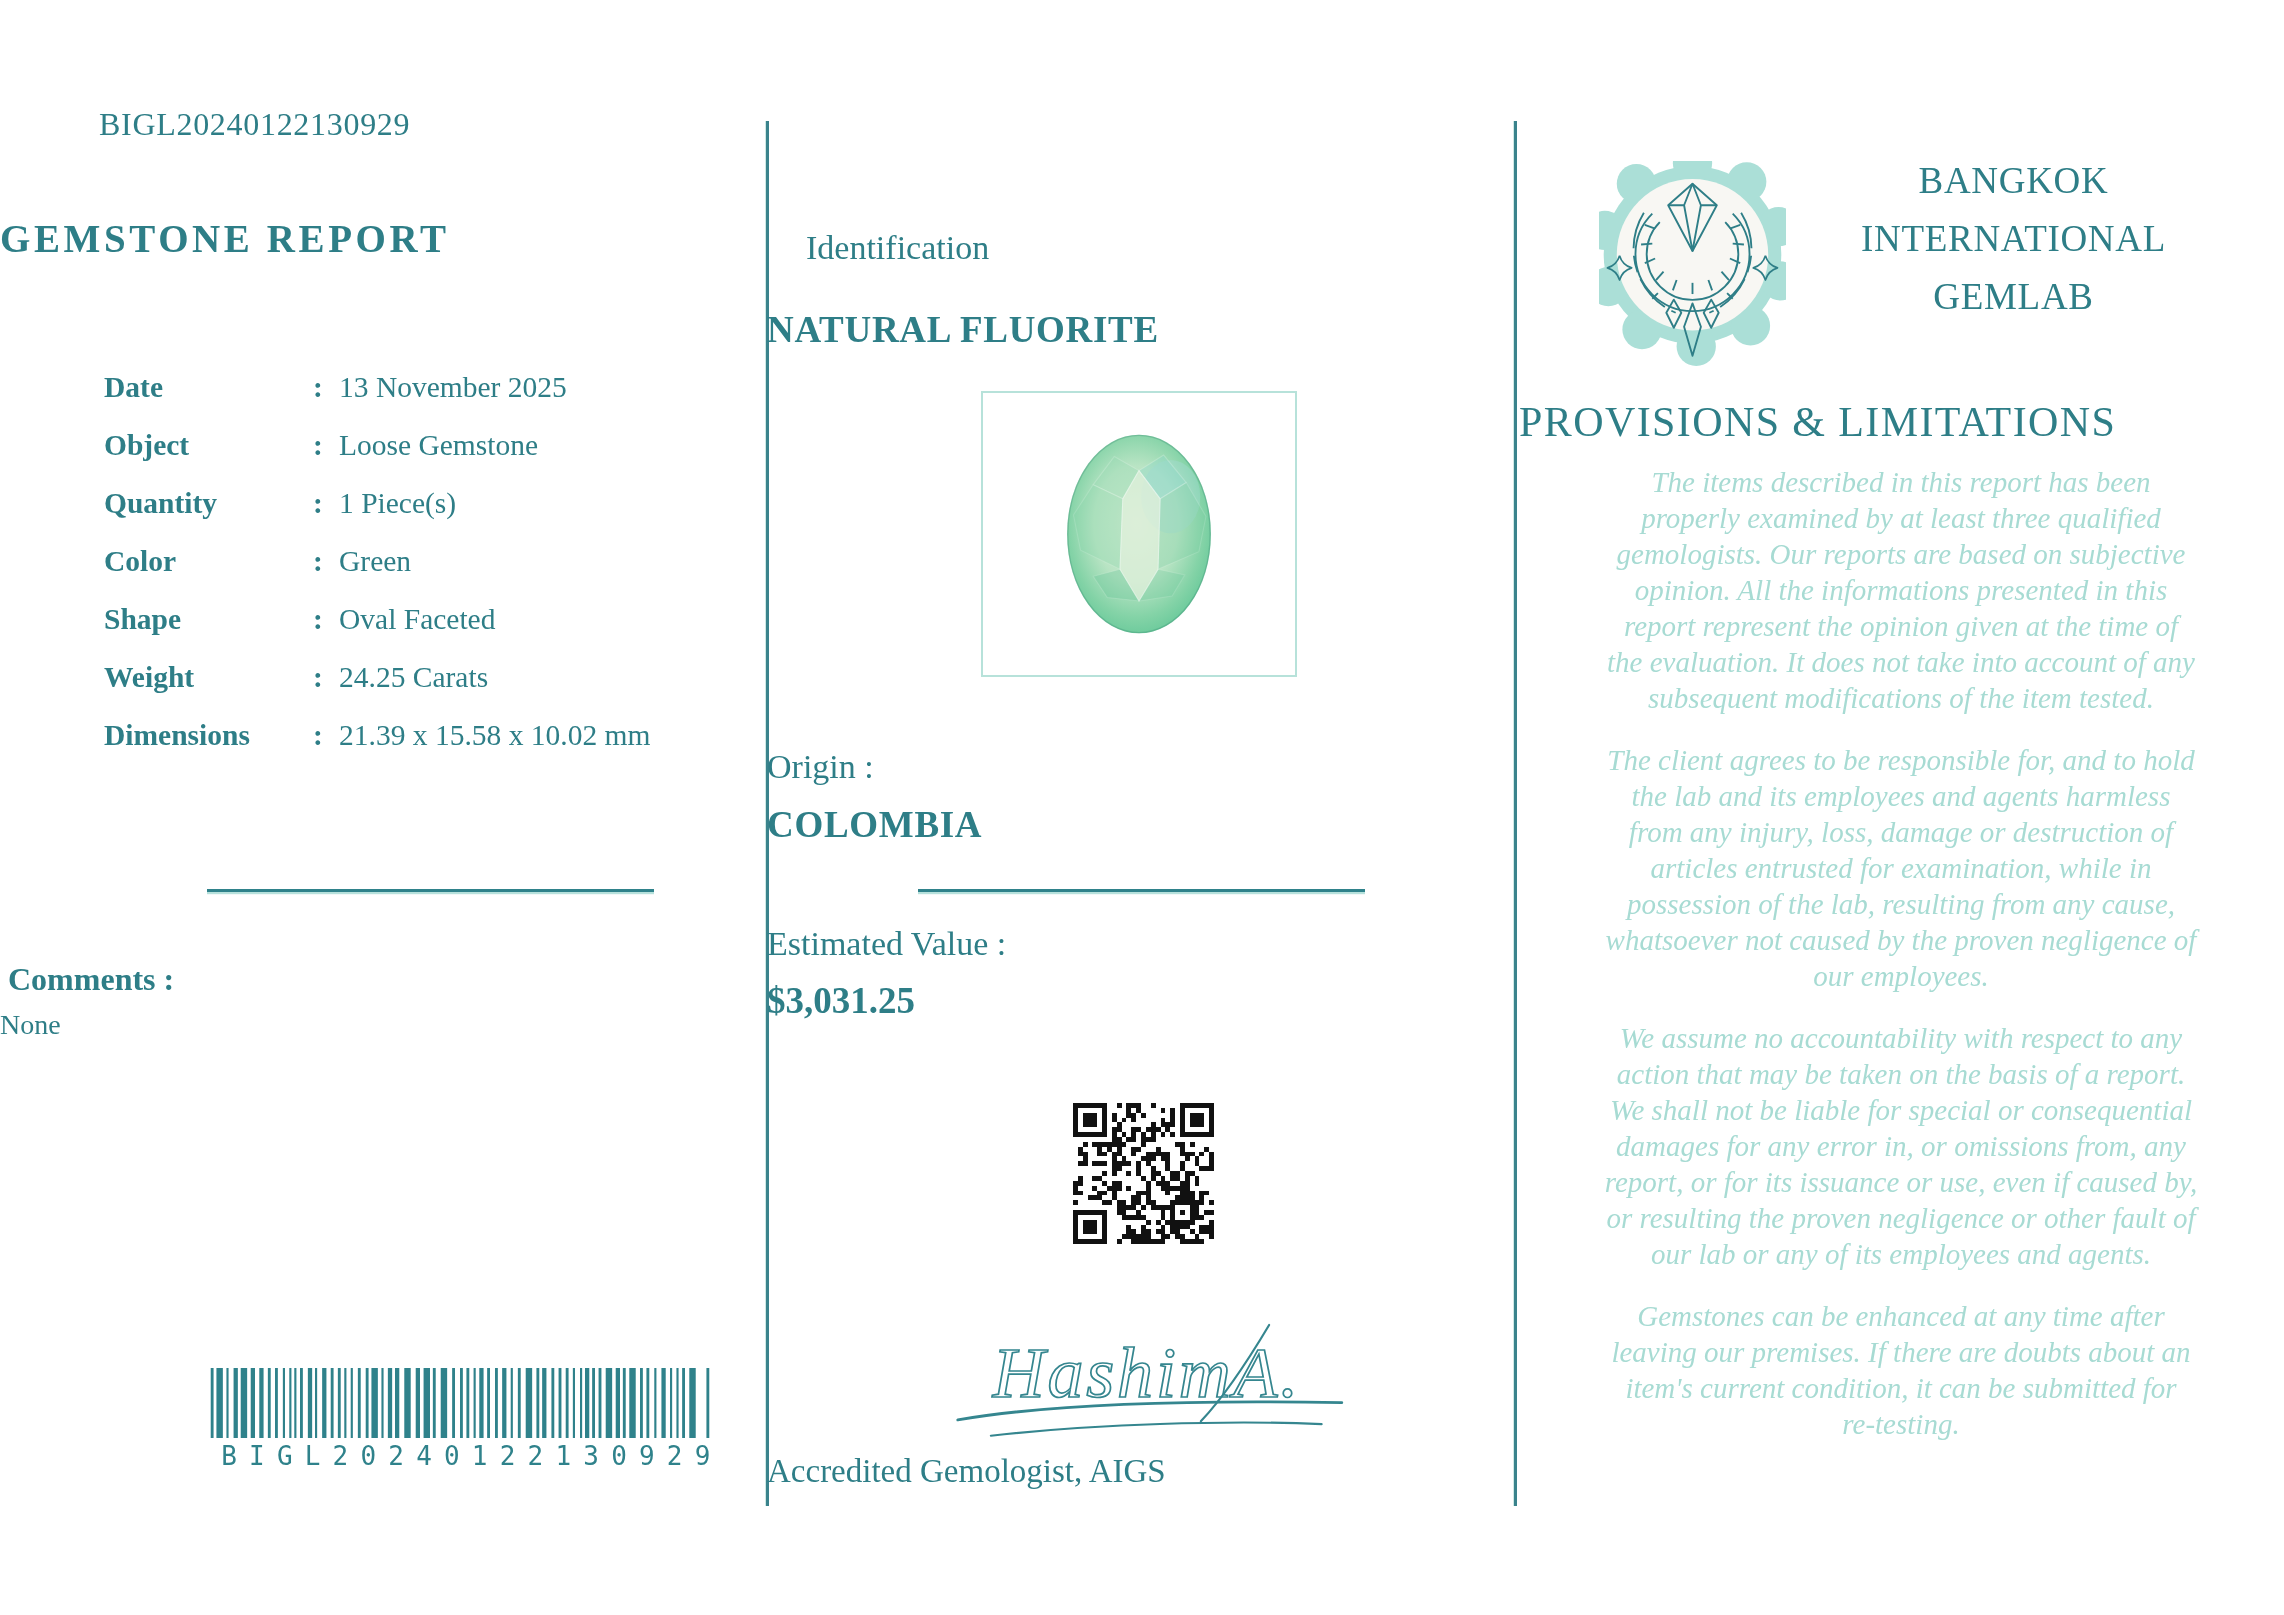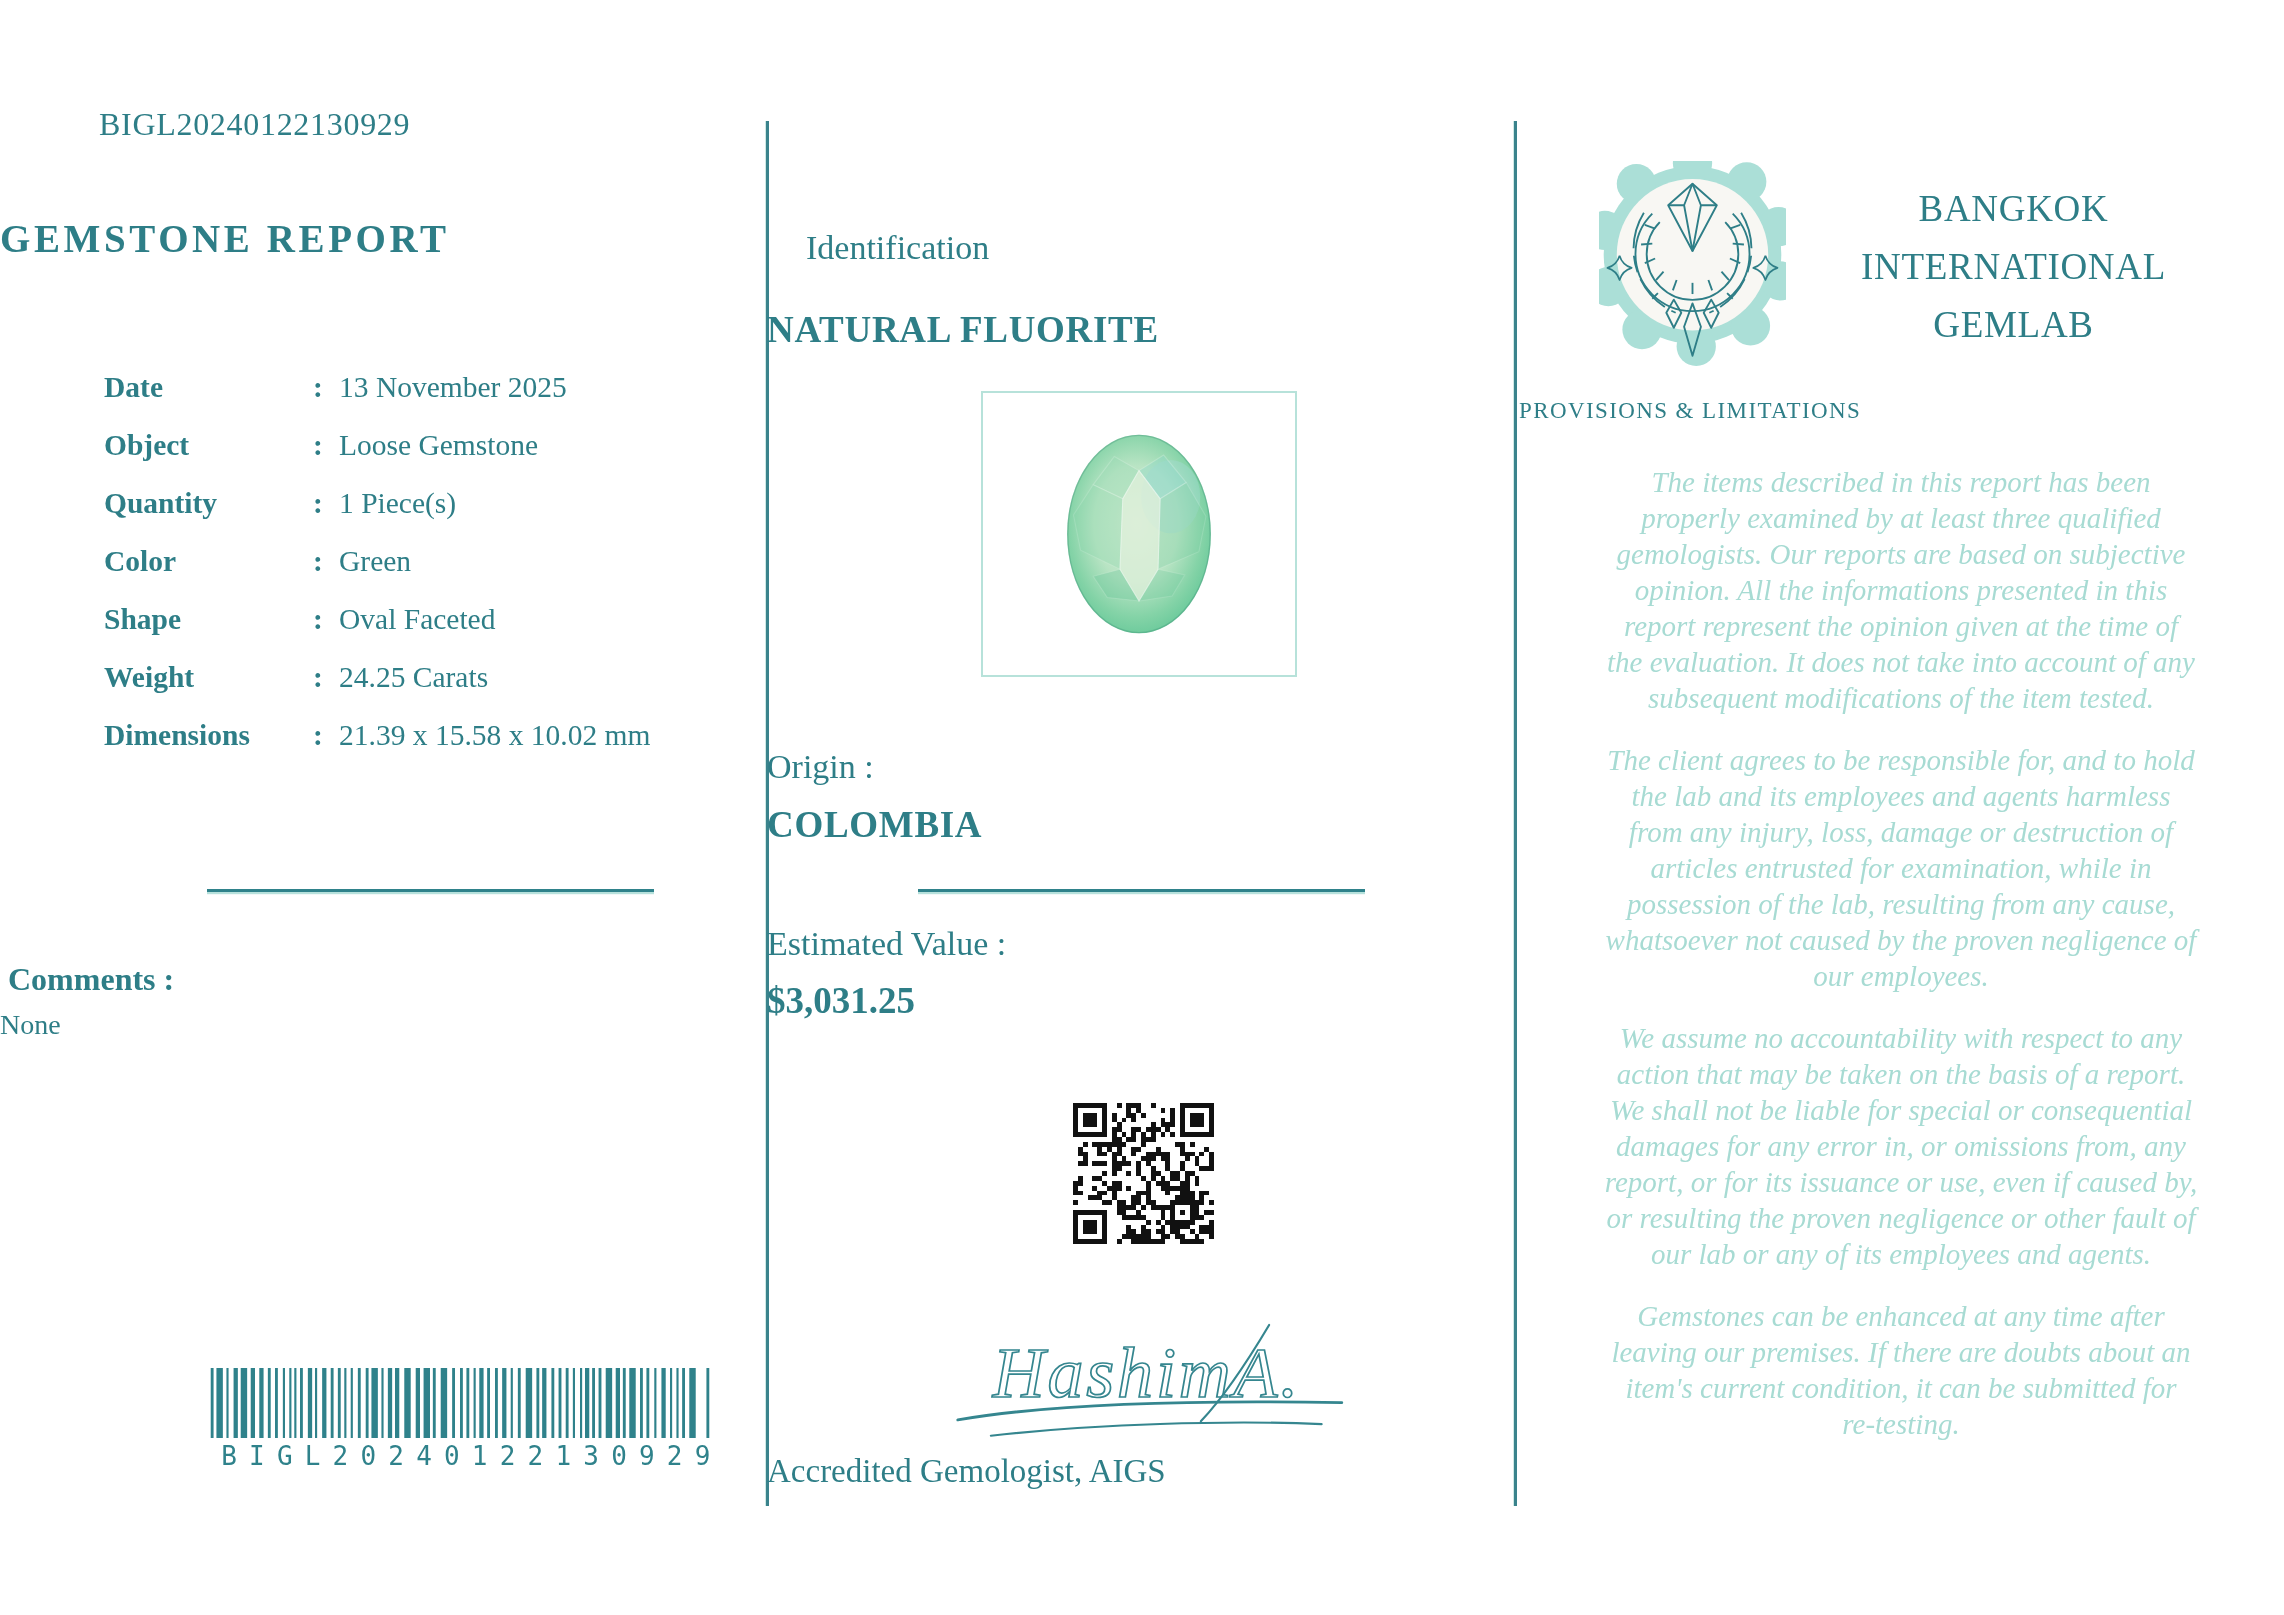--- a/index.html
+++ b/index.html
@@ -6,21 +6,21 @@
   .page{
     position:relative;
     width:2284px;height:1616px;
     background:#ffffff;
     font-family:"Liberation Serif", serif;
     color:#2e7e87;
     overflow:hidden;
   }
   .abs{position:absolute;}
   .center{text-align:left;}
-  .preline{white-space:pre-line;margin-top:28px;}
+  .preline{white-space:pre-line;}
 
   
   .divider{
     position:absolute;top:121px;height:1385px;width:3.6px;
     background:linear-gradient(90deg,#cfe9e5 0 30%,#3a838c 30% 100%);
   }
   .d1{left:765px;}
   .d2{left:1513px;}
 
   
@@ -59,21 +59,21 @@
   .qr-box{left:1073px;top:1103px;width:141px;height:141px;}
   .signature-box{left:942px;top:1312px;width:417px;height:141px;}
   .accredited{top:1453px;font-size:33px;}
 
   
   .logo-box{left:1599px;top:161px;width:187px;height:210px;}
   .brand{
     left:1776px;top:152px;width:475px;
     font-size:37px;line-height:58px;letter-spacing:0.7px;text-align:center;
   }
-  .prov-title{left:1519px;width:765px;top:398px;font-size:23px;letter-spacing:1.4px;}
+  .prov-title{left:1519px;width:765px;top:398px;font-size:42px;letter-spacing:1.4px;}
   .provisions{left:1553px;top:464px;width:696px;}
   .provisions p{
     margin:0 0 26px 0;
     font-size:29px;line-height:36px;
     font-style:italic;
     color:#a7dbd3;
     text-align:center;
   }
 </style>
 </head>

